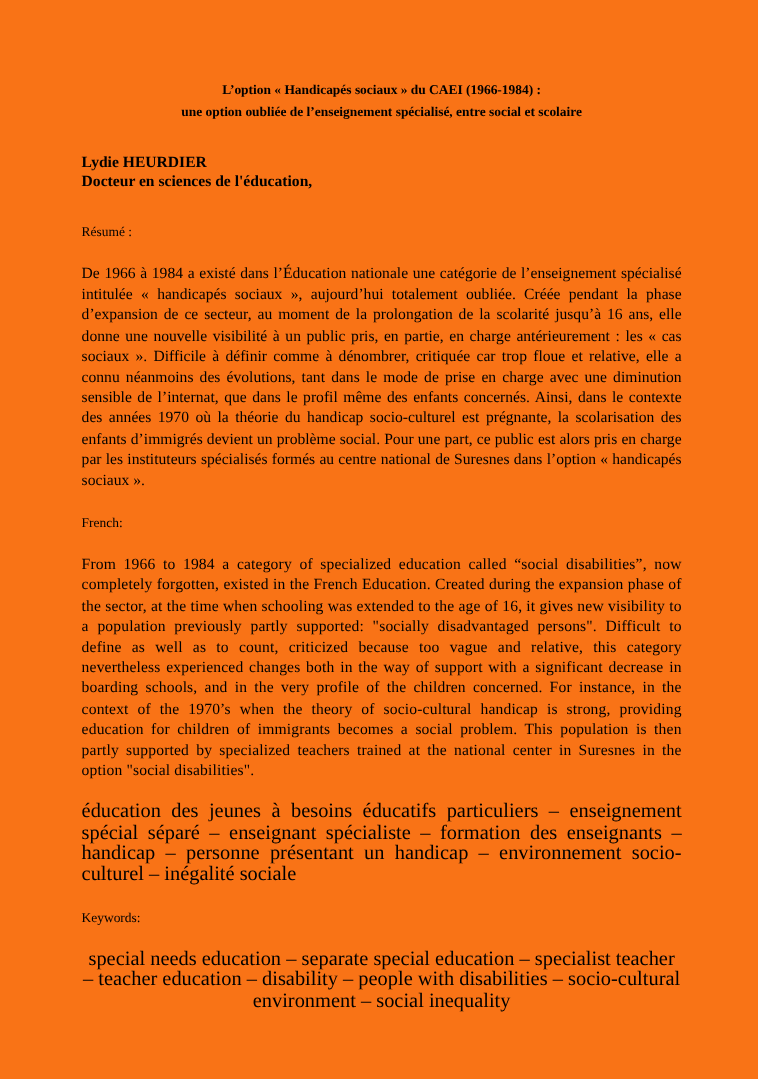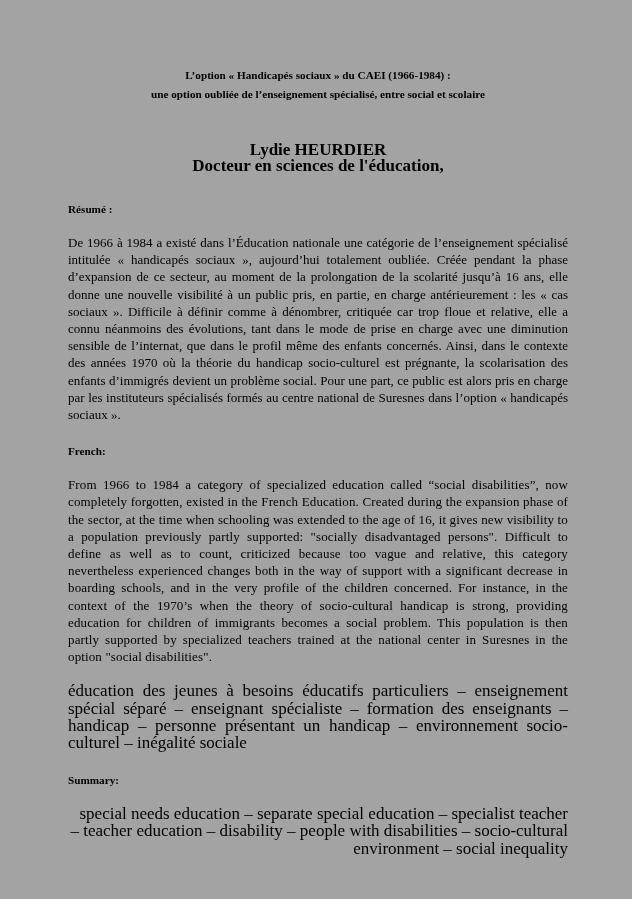--- a/index.html
+++ b/index.html
@@ -14,21 +14,21 @@
     font-family: "Liberation Serif", "DejaVu Serif", serif;
     color: #000000;
     -webkit-font-smoothing: antialiased;
   }
   .page {
     position: relative;
     width: 632px;
     height: 899px;
     box-sizing: border-box;
     padding: 0;
-    background: #a3a3a3;
+    background: #f97316;
   }
   .content {
     position: absolute;
     left: 68px;
     top: 0;
     width: 500px;
   }
 
   
   .title-block {
@@ -37,33 +37,33 @@
     font-weight: bold;
     font-size: 11.2px;
     line-height: 19px;
   }
   .title-line {
     display: block;
   }
 
   
   .author-block {
-    margin-top: 38px;
-    text-align: center;
+    margin-top: 23px;
+    text-align: left;
     font-weight: bold;
-    font-size: 17px;
+    font-size: 13px;
     line-height: 15.5px;
   }
   .author-line {
     display: block;
   }
 
   
   .section-heading {
-    font-weight: bold;
+    font-weight: normal;
     font-size: 11.2px;
     line-height: 15px;
   }
   .h-resume   { margin-top: 29px; }
   .h-summary  { margin-top: 21px; }
   .h-motscles { margin-top: 26px; }
   .h-keywords { margin-top: 22px; }
 
   
   .abstract {
@@ -74,21 +74,21 @@
     line-height: 17.2px;
     hyphens: none;
   }
   .keywords {
     margin-top: 17px;
     text-align: justify;
     text-justify: inter-word;
     font-size: 17px;
     line-height: 17.2px;
   }
-  .keywords.en { text-align: right; }
+  .keywords.en { text-align: center; }
   .abstract.en { letter-spacing: 0.01em; }
 </style>
 </head>
 <body>
 
 <div class="page">
   <div class="content">
 
     <div class="title-block">
       <span class="title-line">L’option « Handicapés sociaux » du CAEI (1966-1984) :</span>
@@ -101,17 +101,17 @@
     </div>
 
     <div class="section-heading h-resume">Résumé :</div>
     <p class="abstract fr">De 1966 à 1984 a existé dans l’Éducation nationale une catégorie de l’enseignement spécialisé intitulée « handicapés sociaux », aujourd’hui totalement oubliée. Créée pendant la phase d’expansion de ce secteur, au moment de la prolongation de la scolarité jusqu’à 16 ans, elle donne une nouvelle visibilité à un public pris, en partie, en charge antérieurement : les « cas sociaux ». Difficile à définir comme à dénombrer, critiquée car trop floue et relative, elle a connu néanmoins des évolutions, tant dans le mode de prise en charge avec une diminution sensible de l’internat, que dans le profil même des enfants concernés. Ainsi, dans le contexte des années 1970 où la théorie du handicap socio-culturel est prégnante, la scolarisation des enfants d’immigrés devient un problème social. Pour une part, ce public est alors pris en charge par les instituteurs spécialisés formés au centre national de Suresnes dans l’option « handicapés sociaux ».</p>
 
     <div class="section-heading h-summary">French:</div>
     <p class="abstract en">From 1966 to 1984 a category of specialized education called “social disabilities”, now completely forgotten, existed in the French Education. Created during the expansion phase of the sector, at the time when schooling was extended to the age of 16, it gives new visibility to a population previously partly supported: "socially disadvantaged persons". Difficult to define as well as to count, criticized because too vague and relative, this category nevertheless experienced changes both in the way of support with a significant decrease in boarding schools, and in the very profile of the children concerned. For instance, in the context of the 1970’s when the theory of socio-cultural handicap is strong, providing education for children of immigrants becomes a social problem. This population is then partly supported by specialized teachers trained at the national center in Suresnes in the option "social disabilities".</p>
 
     <p class="keywords fr">éducation des jeunes à besoins éducatifs particuliers – enseignement spécial séparé – enseignant spécialiste – formation des enseignants – handicap – personne présentant un handicap – environnement socio-culturel – inégalité sociale</p>
 
-    <div class="section-heading h-keywords">Summary:</div>
+    <div class="section-heading h-keywords">Keywords:</div>
     <p class="keywords en">special needs education – separate special education – specialist teacher – teacher education – disability – people with disabilities – socio-cultural environment – social inequality</p>
 
   </div>
 </div>
 
 </body></html>

